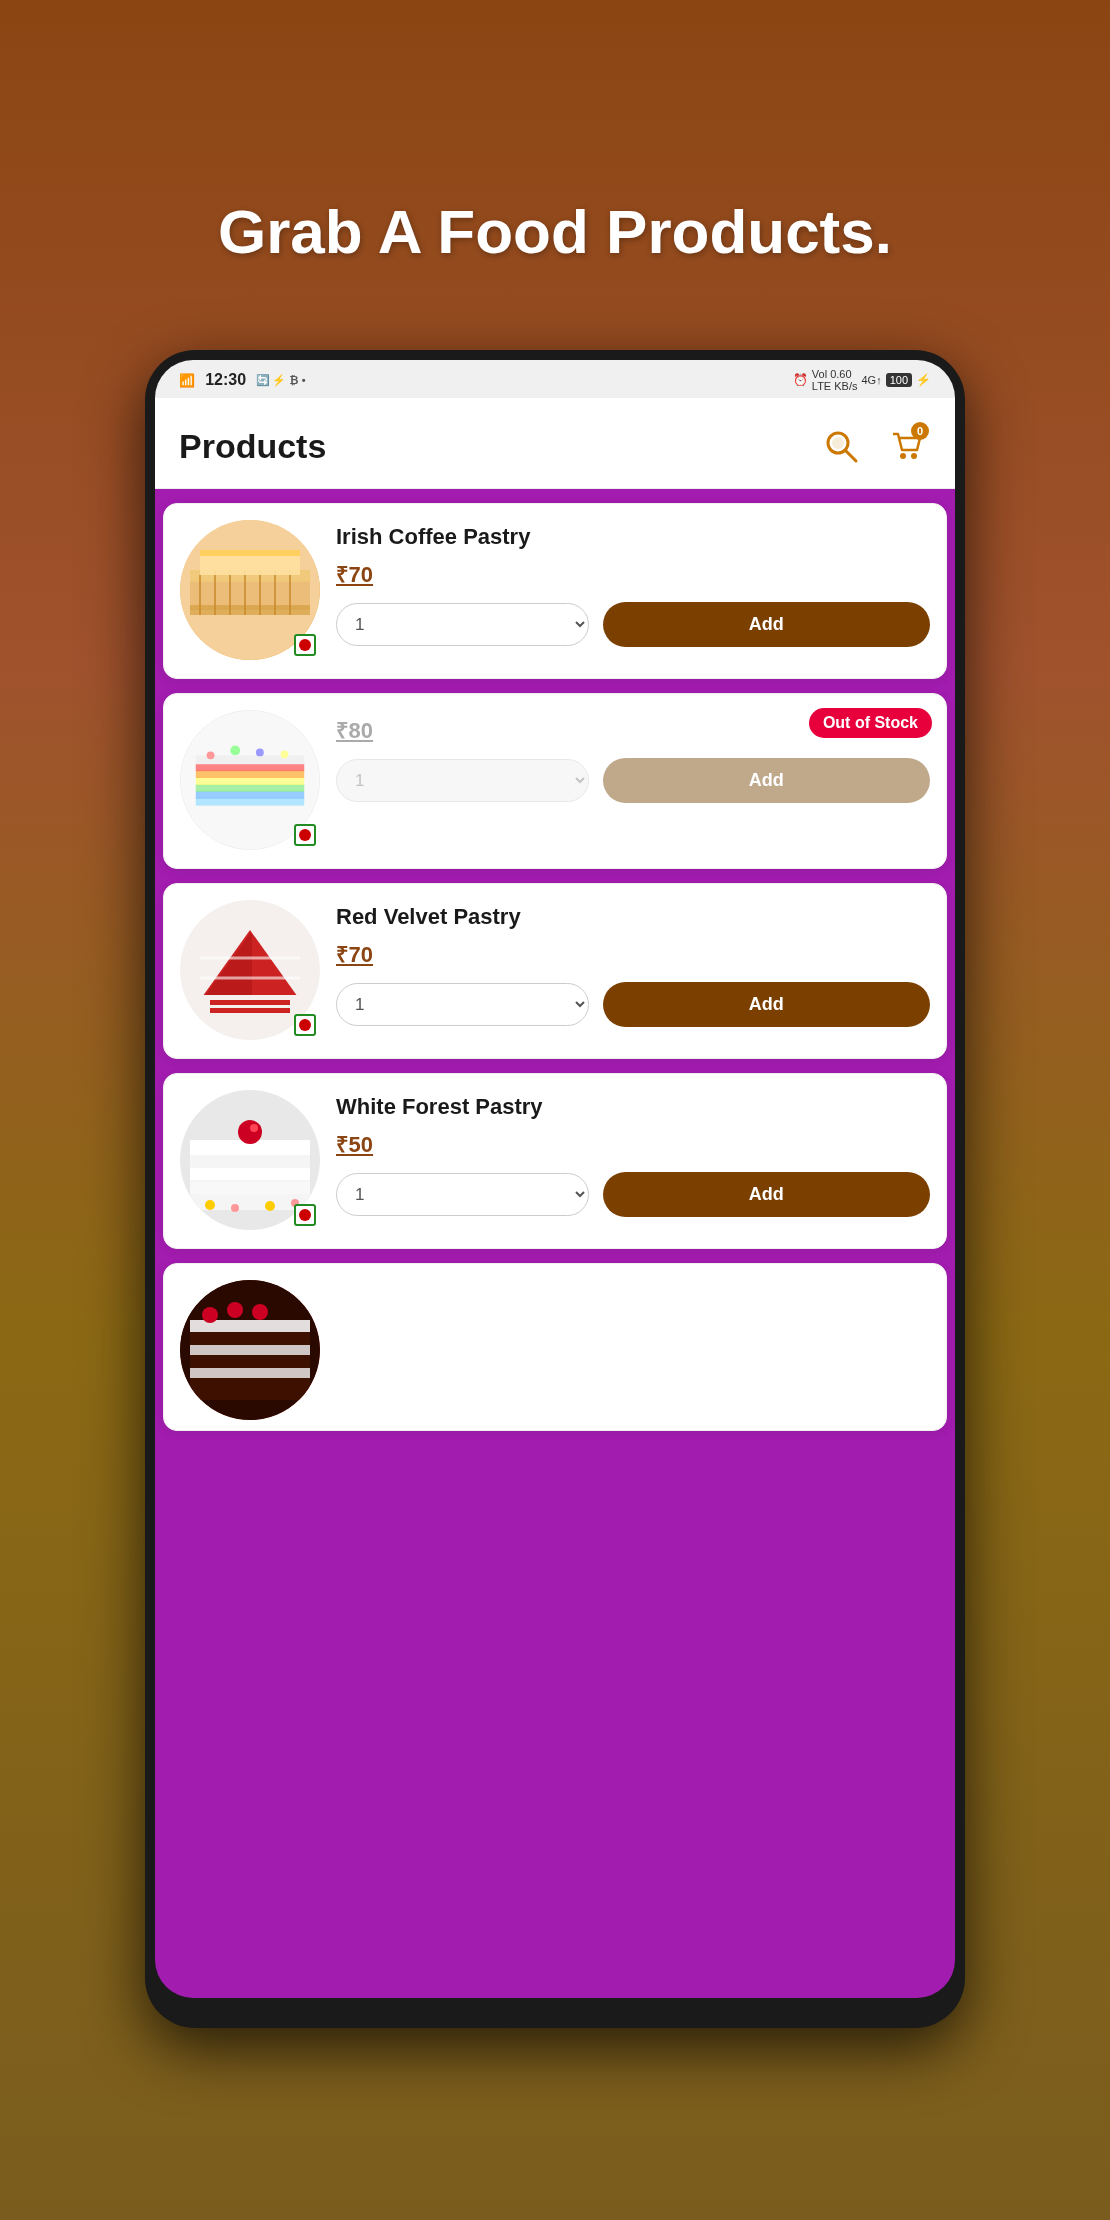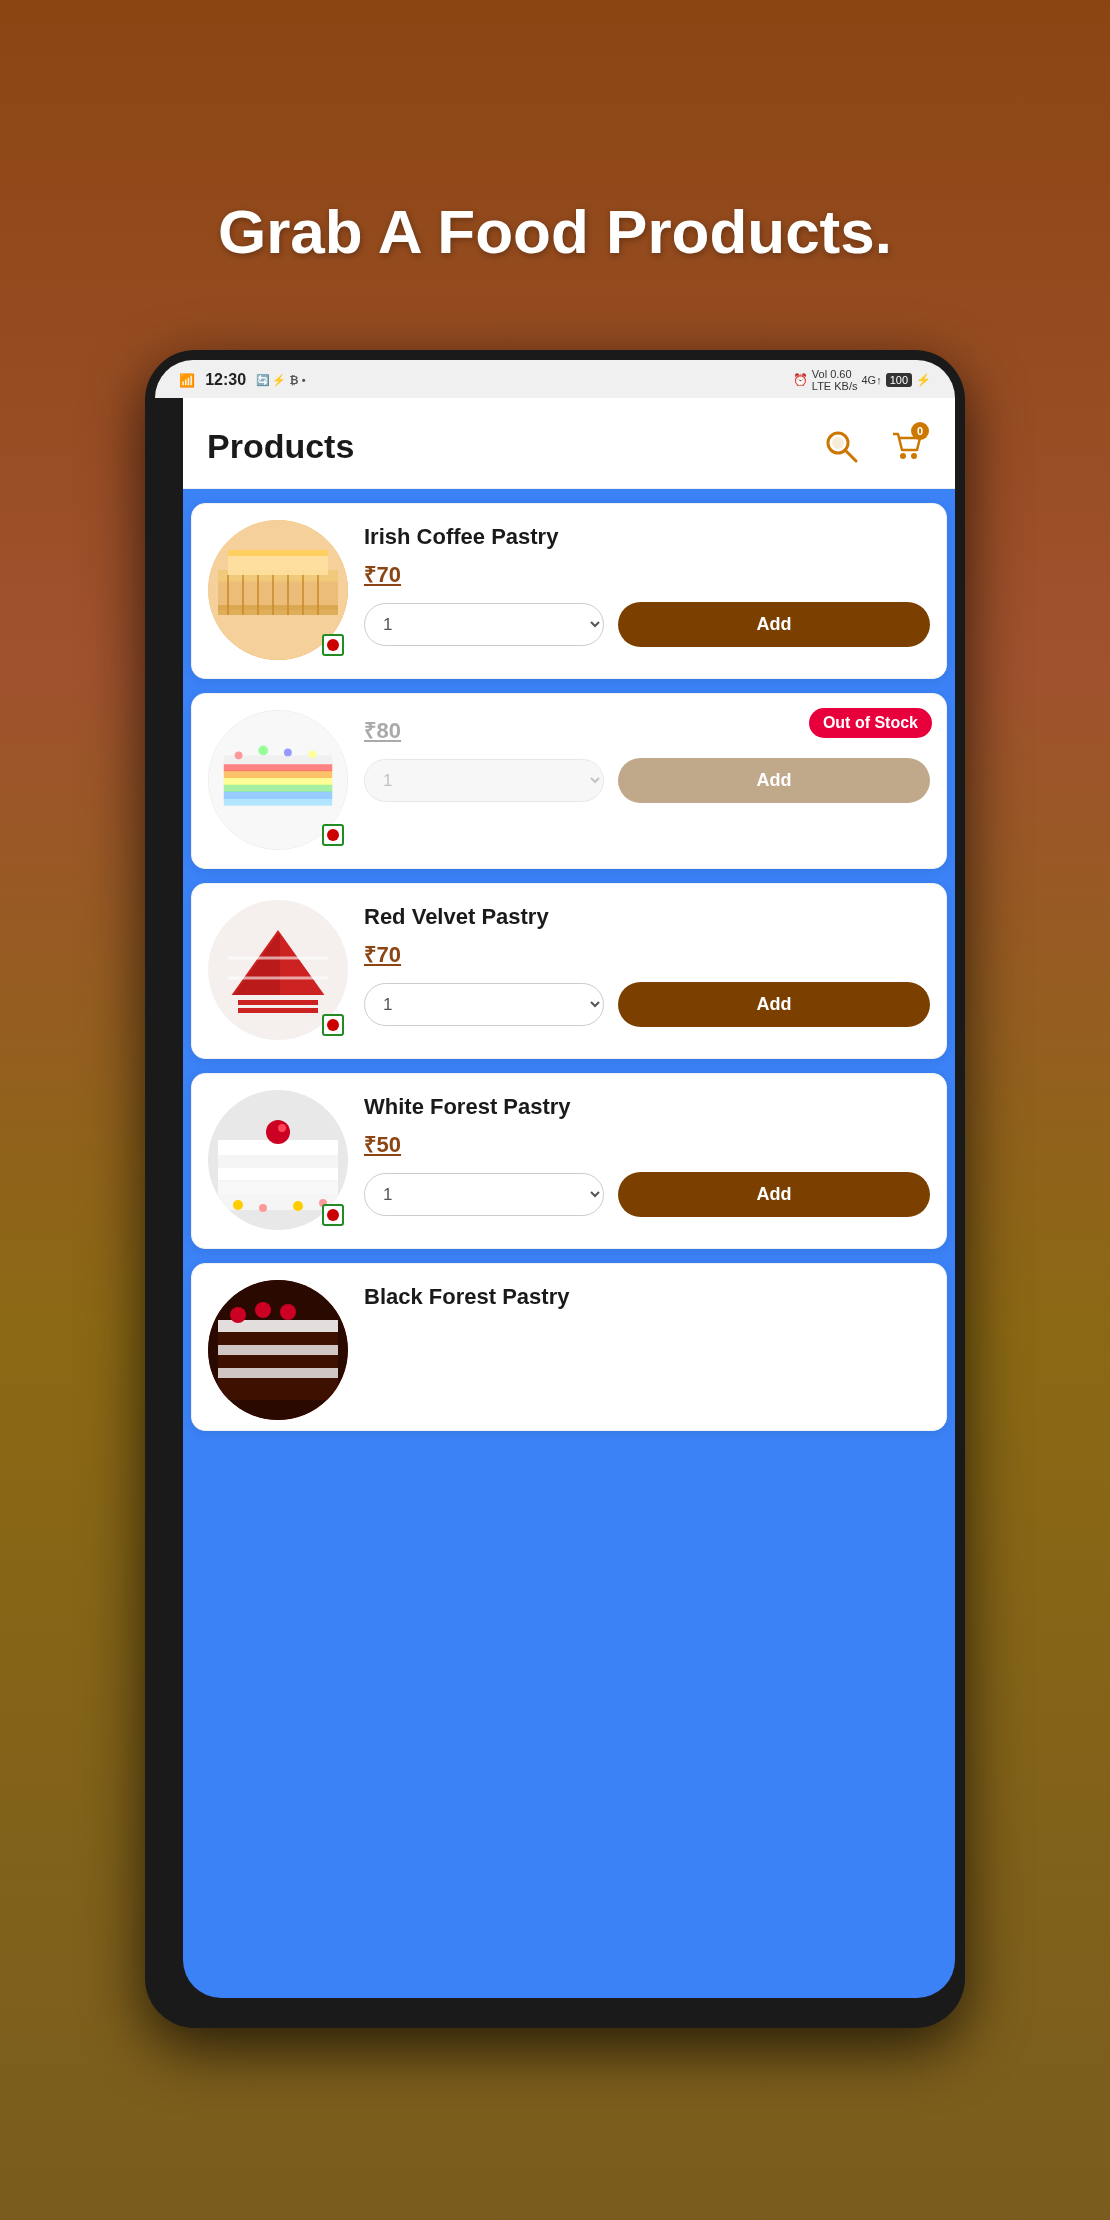--- a/index.html
+++ b/index.html
@@ -69,25 +69,24 @@
 
     .battery-box {
       background: #333;
       color: white;
       font-size: 11px;
       padding: 1px 4px;
       border-radius: 3px;
     }
 
     .phone-screen {
-      background: #3b82f6;
+      background: #a21caf;
       border-radius: 0 0 38px 38px;
       overflow: hidden;
       min-height: 1600px;
-      margin-left: 28px;
     }
 
     .app-header {
       display: flex;
       align-items: center;
       justify-content: space-between;
       padding: 22px 24px 16px;
       background: white;
       border-bottom: 1px solid #eee;
     }
@@ -546,21 +545,18 @@
                 <rect x="10" y="40" width="120" height="80" fill="#3d1000" clip-path="url(#circ5)"></rect>
                 <rect x="10" y="40" width="120" height="12" fill="#f5f5f5" opacity="0.9" clip-path="url(#circ5)"></rect>
                 <rect x="10" y="65" width="120" height="10" fill="#f5f5f5" opacity="0.8" clip-path="url(#circ5)"></rect>
                 <rect x="10" y="88" width="120" height="10" fill="#f5f5f5" opacity="0.8" clip-path="url(#circ5)"></rect>
                 <circle cx="30" cy="35" r="8" fill="#cc0022" clip-path="url(#circ5)"></circle>
                 <circle cx="55" cy="30" r="8" fill="#cc0022" clip-path="url(#circ5)"></circle>
                 <circle cx="80" cy="32" r="8" fill="#cc0022" clip-path="url(#circ5)"></circle>
               </svg>
             </div>
           </div>
-          <div class="product-info">
-            <div class="product-name">Black Forest Pastry</div>
-          </div>
         </div>
       </div>
 
     </div>
   </div>
 </div>
 
 </body></html>

